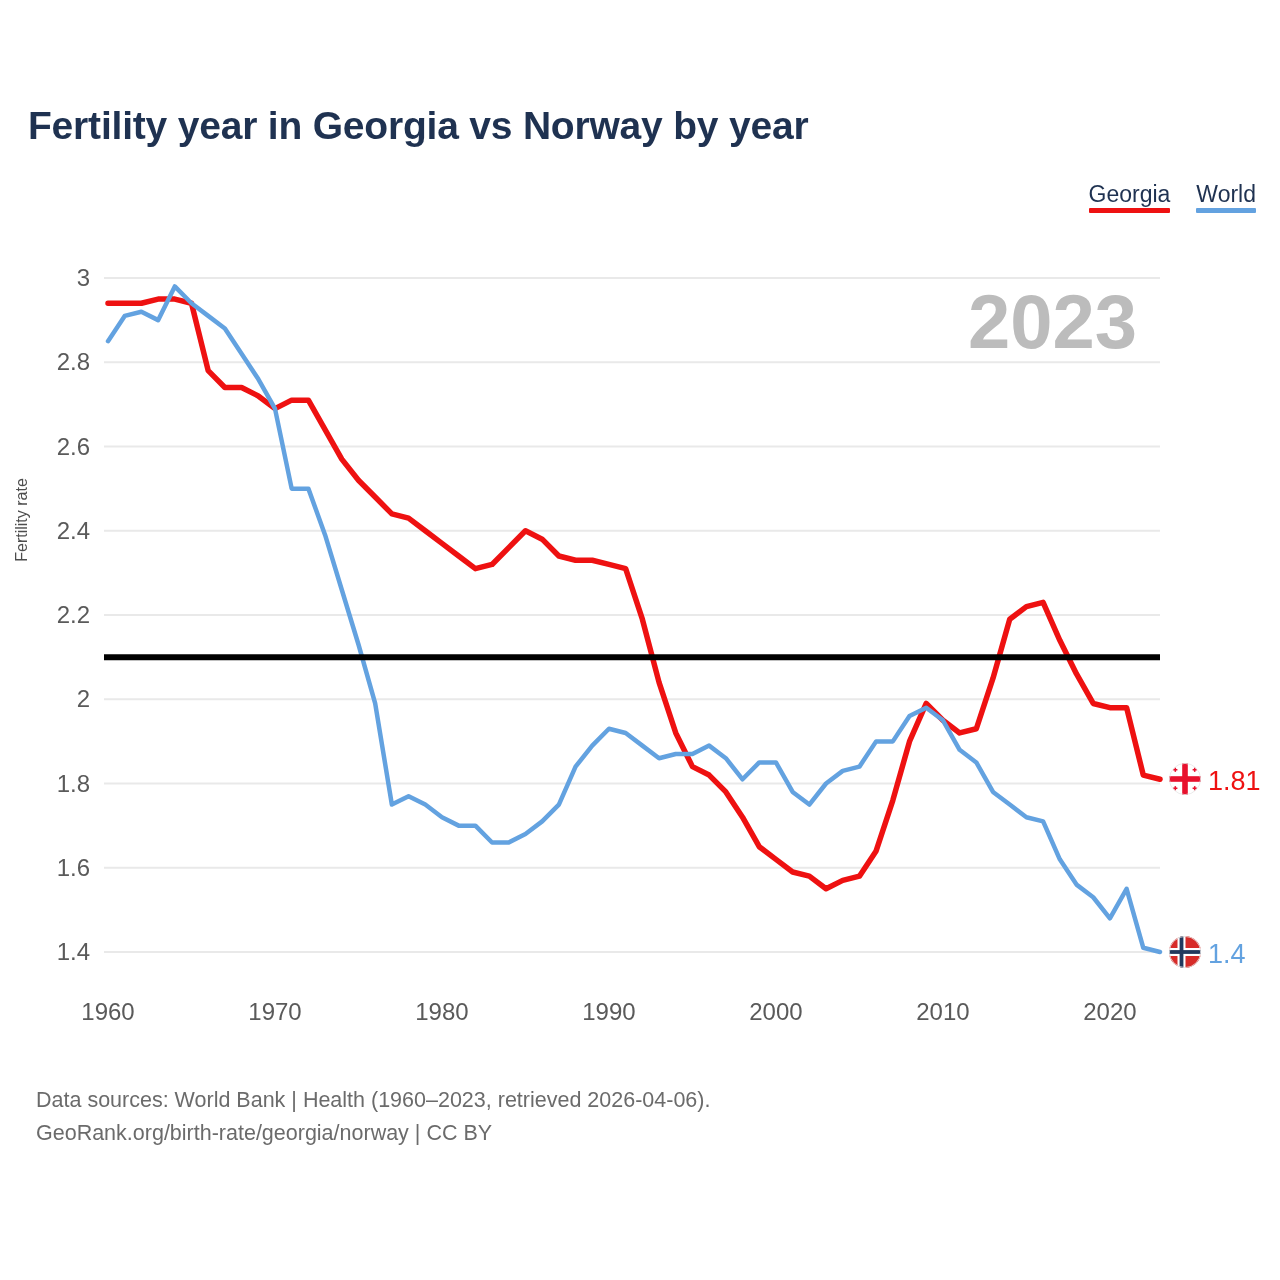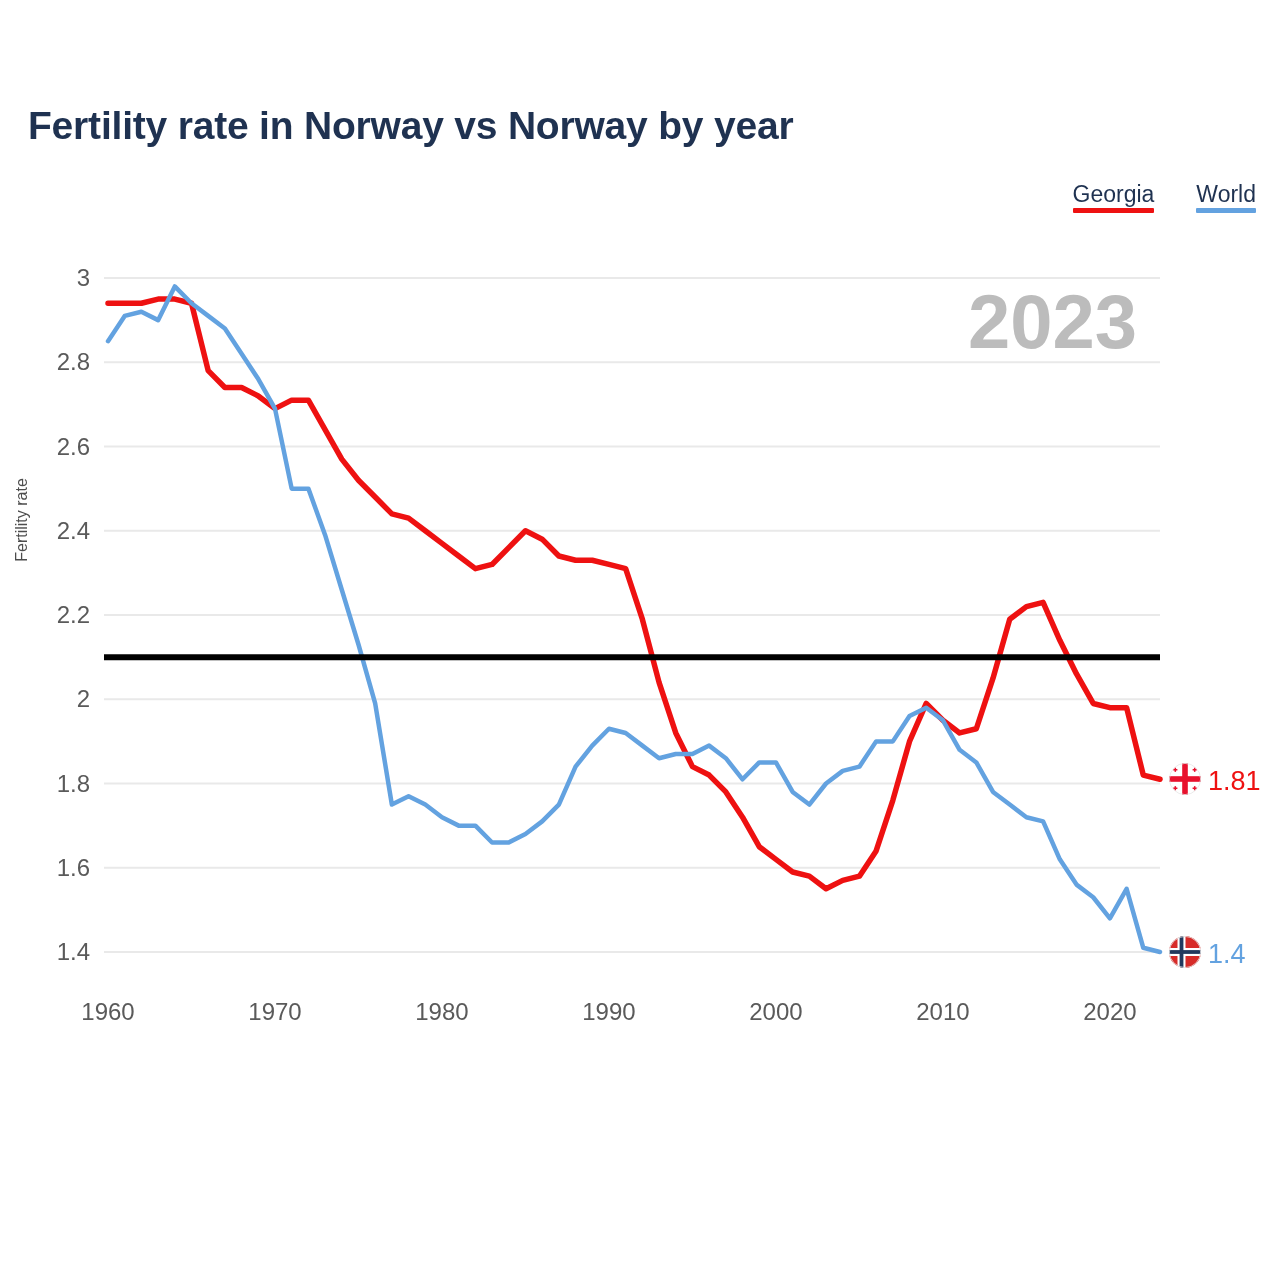--- a/index.html
+++ b/index.html
@@ -40,21 +40,20 @@
     top: 182px;
     display: flex;
     gap: 26px;
     align-items: flex-start;
   }
   .legend-item {
     display: flex;
     flex-direction: column;
     align-items: center;
     cursor: pointer;
-    margin-left: 16px;
   }
   .legend-label {
     font-size: 23px;
     color: #1f3251;
     line-height: 1.05;
     white-space: nowrap;
   }
   .legend-swatch {
     margin-top: 2px;
     height: 5px;
@@ -146,21 +145,21 @@
     font-size: 21.5px;
     line-height: 1.55;
   }
   .footer div { white-space: nowrap; }
 </style>
 </head>
 <body>
 
 <div class="page">
 
-  <div class="chart-title">Fertility rate in Norway vs Norway by year</div>
+  <div class="chart-title">Fertility year in Georgia vs Norway by year</div>
 
   <div class="legend">
     <div class="legend-item">
       <span class="legend-label">Georgia</span>
       <span class="legend-swatch georgia"></span>
     </div>
     <div class="legend-item">
       <span class="legend-label">World</span>
       <span class="legend-swatch norway"></span>
     </div>
@@ -246,14 +245,18 @@
           <rect x="0" y="13" width="34" height="8" fill="#ffffff"></rect>
           <rect x="11.6" y="0" width="3.8" height="34" fill="#23395d"></rect>
           <rect x="0" y="15.1" width="34" height="3.8" fill="#23395d"></rect>
         </g>
         <circle cx="17" cy="17" r="15.6" fill="none" stroke="#e6e6e6" stroke-width="0.8"></circle>
       </svg>
     </span>
     <span class="value">1.4</span>
   </div>
 
+  <div class="footer">
+    <div>Data sources: World Bank | Health (1960–2023, retrieved 2026-04-06).</div>
+    <div>GeoRank.org/birth-rate/georgia/norway | CC BY</div>
+  </div>
 
 </div>
 
 </body></html>

